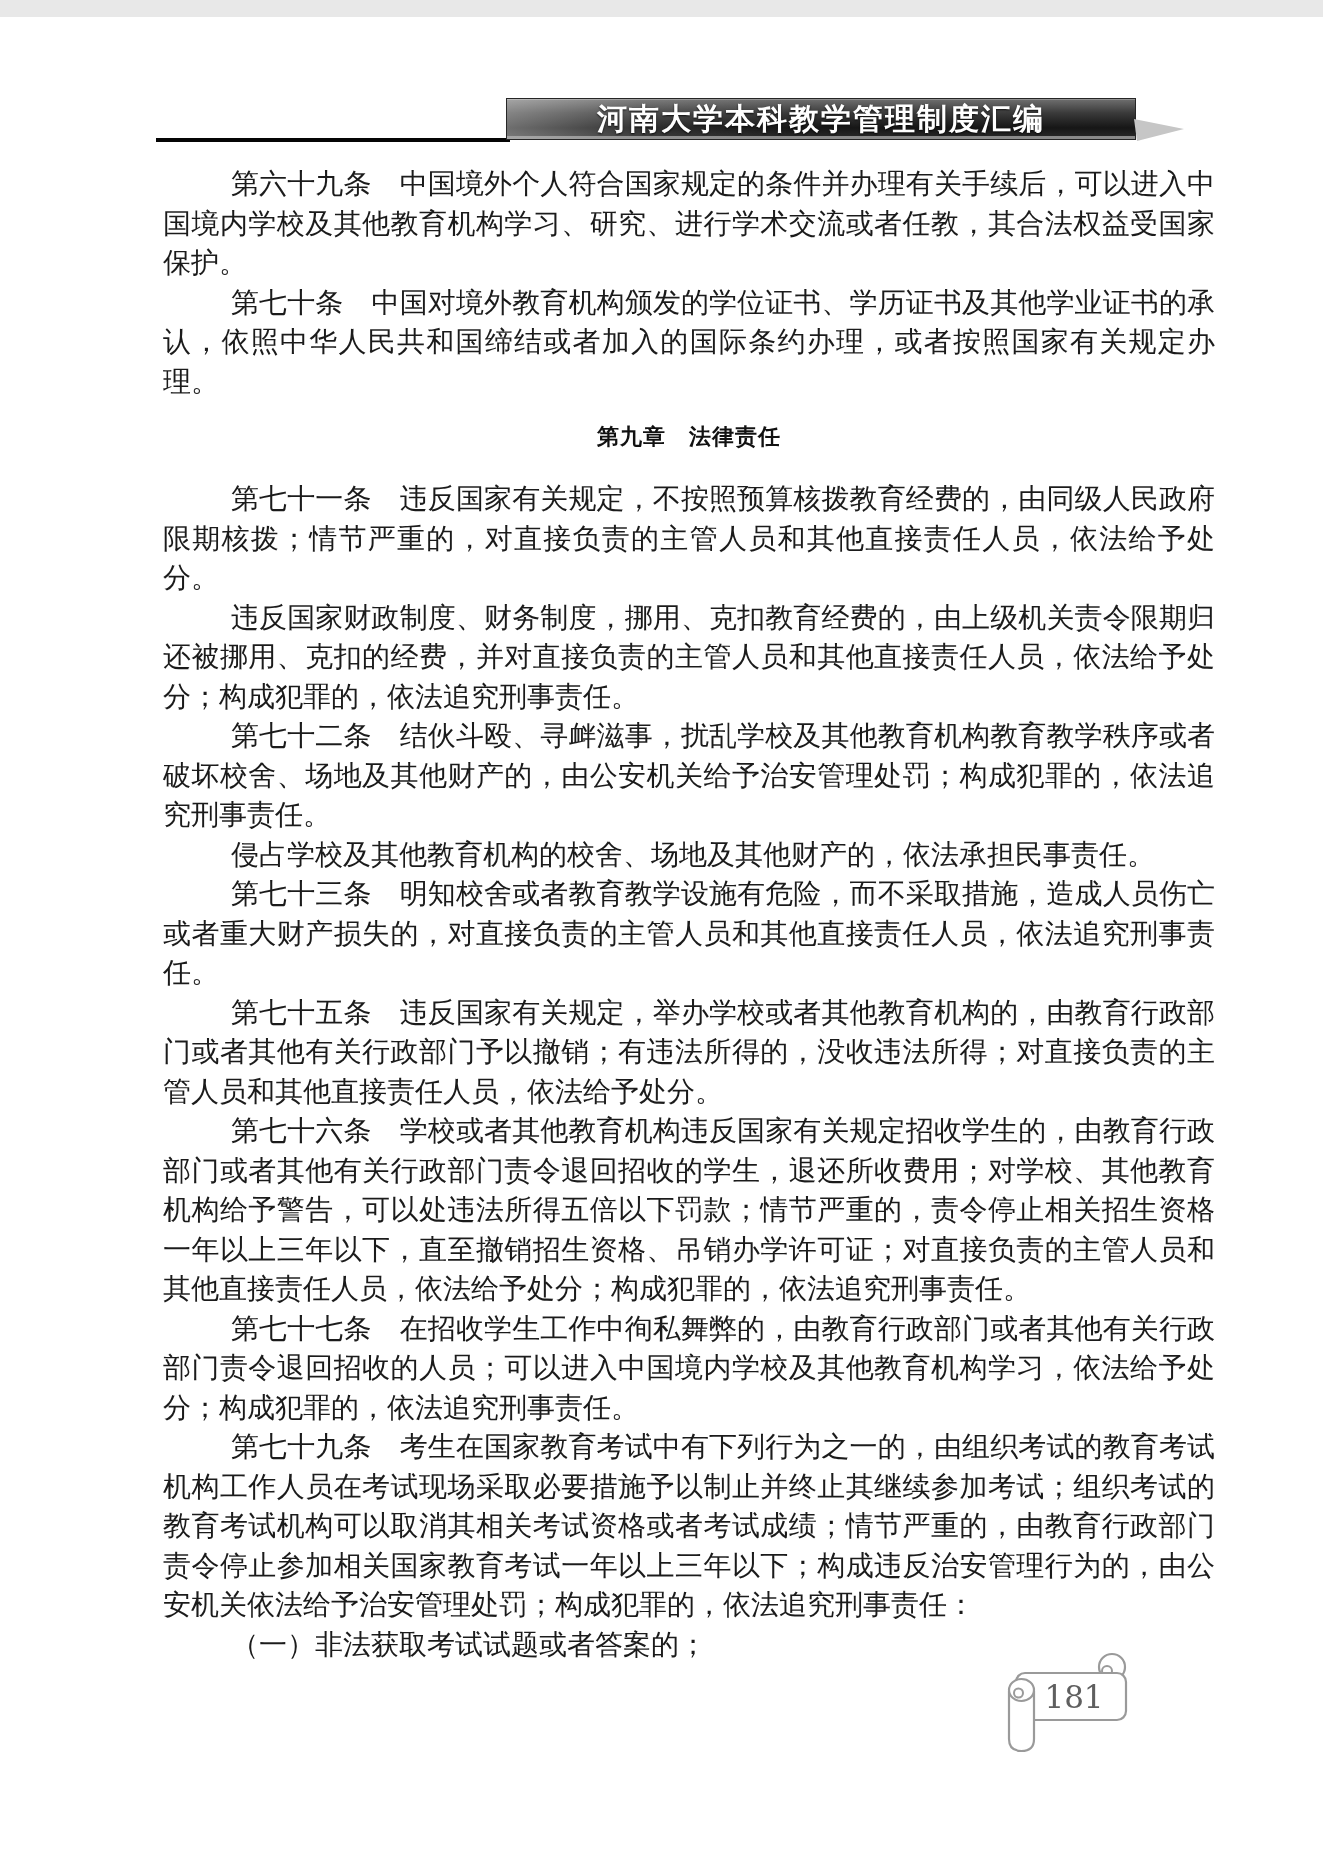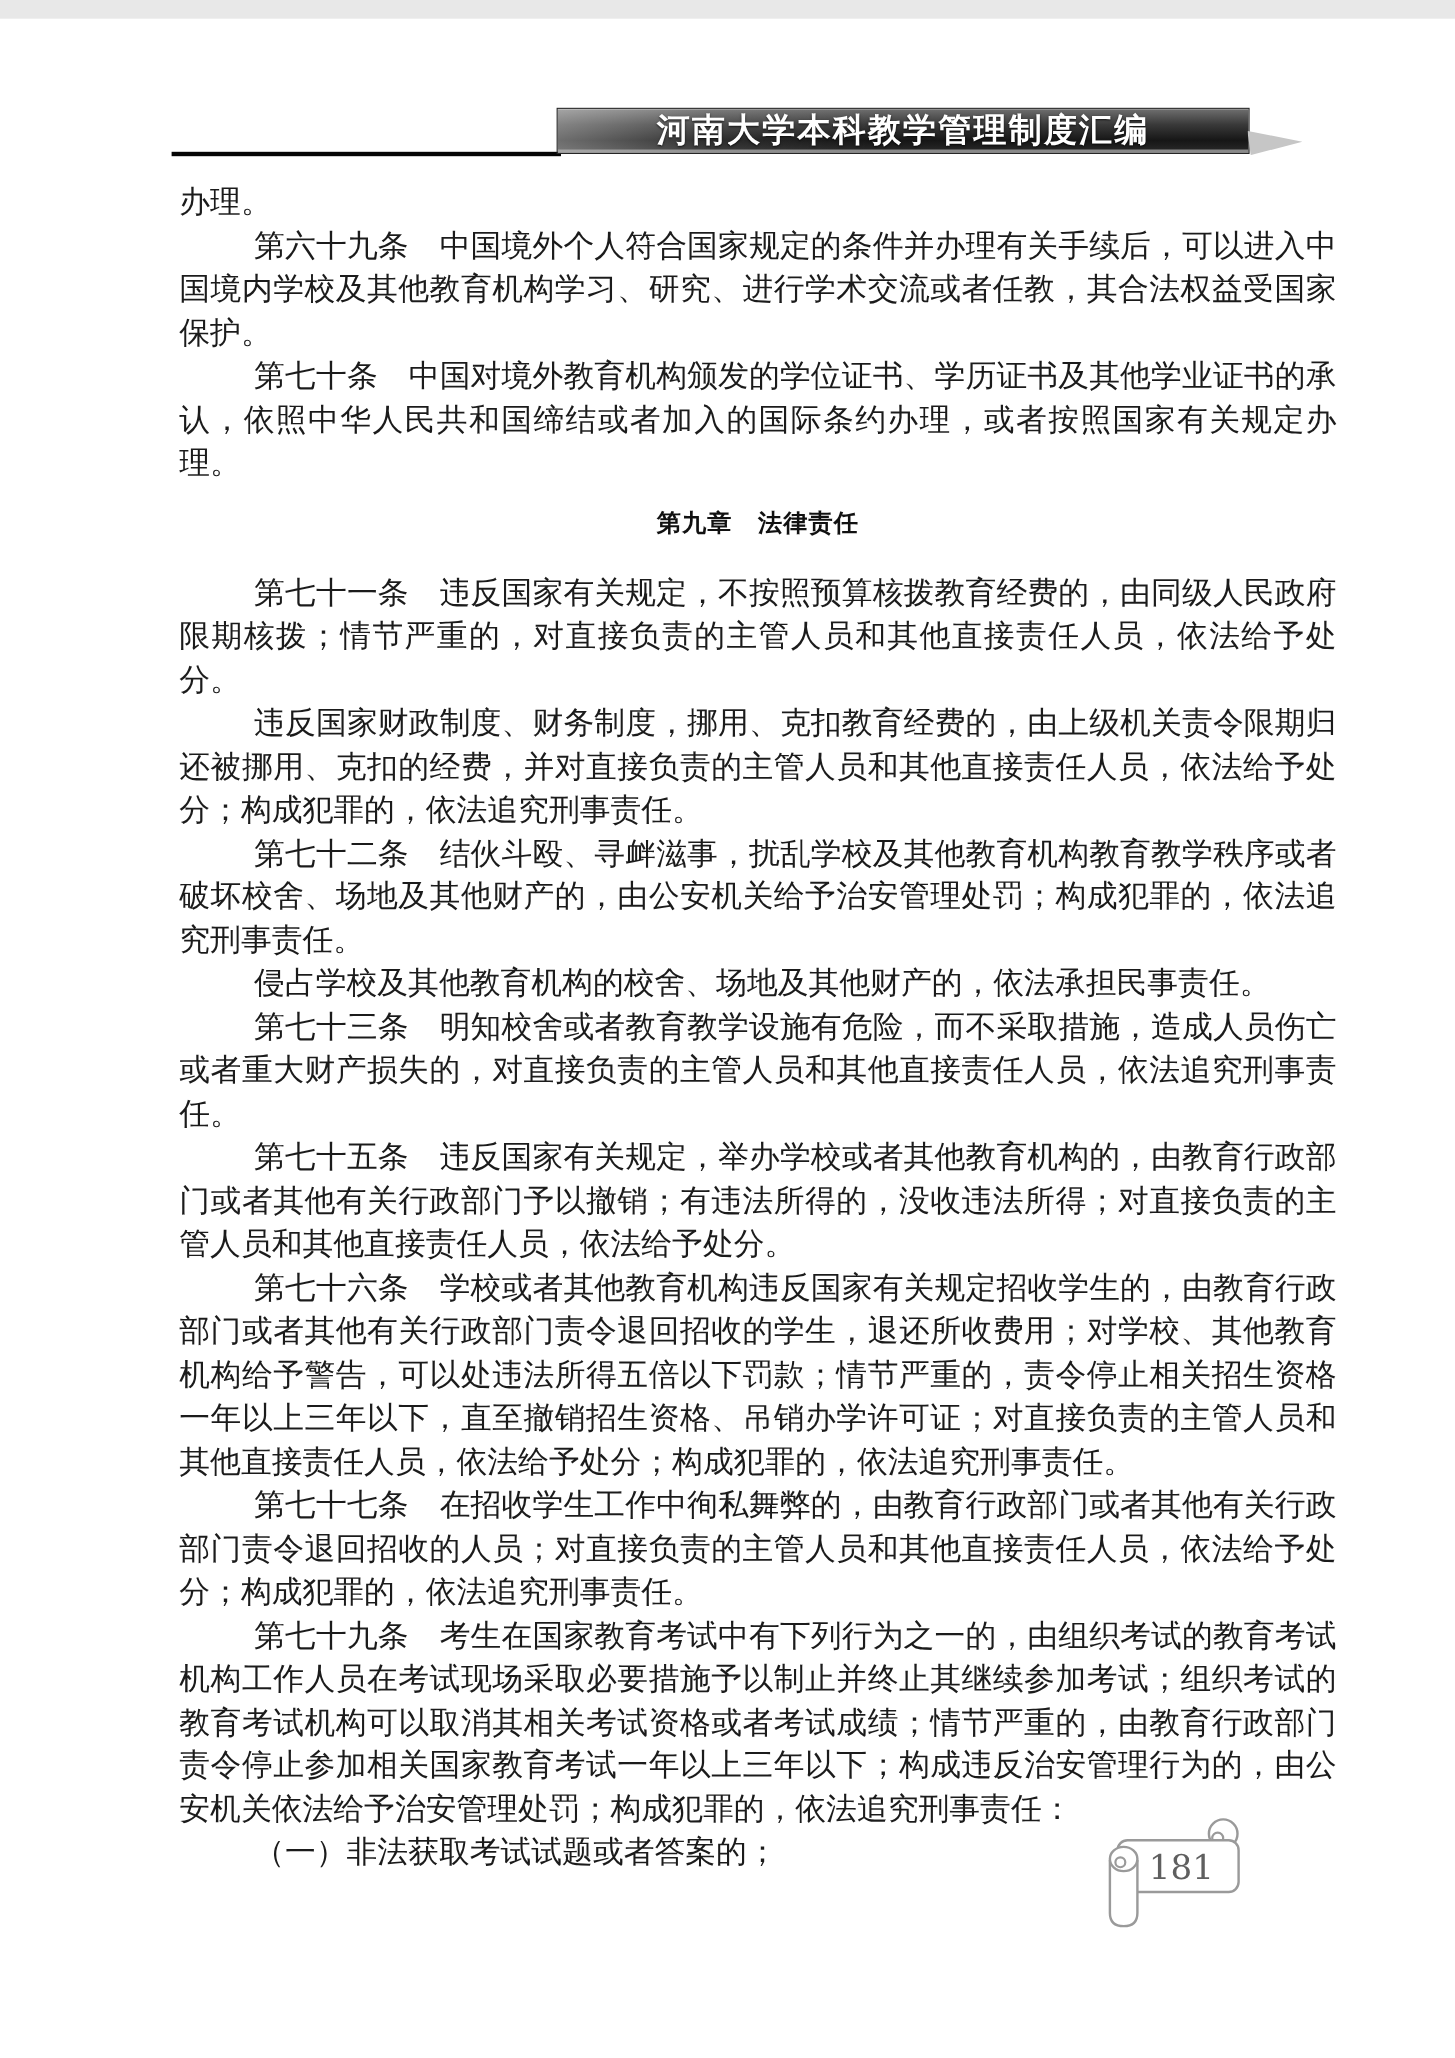--- a/index.html
+++ b/index.html
@@ -76,34 +76,33 @@
 
 <div class="page">
 
   <div class="header-rule"></div>
   <div class="header-banner">
     <span class="title">河南大学本科教学管理制度汇编</span>
   </div>
   <div class="header-banner-tail"></div>
 
   <div class="doc-body">
-    <p class="noindent">办理。</p>
     <p>第六十九条　中国境外个人符合国家规定的条件并办理有关手续后，可以进入中国境内学校及其他教育机构学习、研究、进行学术交流或者任教，其合法权益受国家保护。</p>
     <p>第七十条　中国对境外教育机构颁发的学位证书、学历证书及其他学业证书的承认，依照中华人民共和国缔结或者加入的国际条约办理，或者按照国家有关规定办理。</p>
 
     <h2 class="chapter-heading">第九章　法律责任</h2>
 
     <p>第七十一条　违反国家有关规定，不按照预算核拨教育经费的，由同级人民政府限期核拨；情节严重的，对直接负责的主管人员和其他直接责任人员，依法给予处分。</p>
     <p>违反国家财政制度、财务制度，挪用、克扣教育经费的，由上级机关责令限期归还被挪用、克扣的经费，并对直接负责的主管人员和其他直接责任人员，依法给予处分；构成犯罪的，依法追究刑事责任。</p>
     <p>第七十二条　结伙斗殴、寻衅滋事，扰乱学校及其他教育机构教育教学秩序或者破坏校舍、场地及其他财产的，由公安机关给予治安管理处罚；构成犯罪的，依法追究刑事责任。</p>
     <p>侵占学校及其他教育机构的校舍、场地及其他财产的，依法承担民事责任。</p>
     <p>第七十三条　明知校舍或者教育教学设施有危险，而不采取措施，造成人员伤亡或者重大财产损失的，对直接负责的主管人员和其他直接责任人员，依法追究刑事责任。</p>
     <p>第七十五条　违反国家有关规定，举办学校或者其他教育机构的，由教育行政部门或者其他有关行政部门予以撤销；有违法所得的，没收违法所得；对直接负责的主管人员和其他直接责任人员，依法给予处分。</p>
     <p>第七十六条　学校或者其他教育机构违反国家有关规定招收学生的，由教育行政部门或者其他有关行政部门责令退回招收的学生，退还所收费用；对学校、其他教育机构给予警告，可以处违法所得五倍以下罚款；情节严重的，责令停止相关招生资格一年以上三年以下，直至撤销招生资格、吊销办学许可证；对直接负责的主管人员和其他直接责任人员，依法给予处分；构成犯罪的，依法追究刑事责任。</p>
-    <p>第七十七条　在招收学生工作中徇私舞弊的，由教育行政部门或者其他有关行政部门责令退回招收的人员；对直接负责的主管人员和其他直接责任人员，依法给予处分；构成犯罪的，依法追究刑事责任。</p>
+    <p>第七十七条　在招收学生工作中徇私舞弊的，由教育行政部门或者其他有关行政部门责令退回招收的人员；可以进入中国境内学校及其他教育机构学习，依法给予处分；构成犯罪的，依法追究刑事责任。</p>
     <p>第七十九条　考生在国家教育考试中有下列行为之一的，由组织考试的教育考试机构工作人员在考试现场采取必要措施予以制止并终止其继续参加考试；组织考试的教育考试机构可以取消其相关考试资格或者考试成绩；情节严重的，由教育行政部门责令停止参加相关国家教育考试一年以上三年以下；构成违反治安管理行为的，由公安机关依法给予治安管理处罚；构成犯罪的，依法追究刑事责任：</p>
     <p>（一）非法获取考试试题或者答案的；</p>
 
   </div>
 
   <div class="page-scroll">
     <svg width="140" height="112" viewBox="0 0 140 112" xmlns="http://www.w3.org/2000/svg">
 
       <circle cx="112" cy="22" r="13" fill="#ffffff" stroke="#9a9a9a" stroke-width="2.2"></circle>
       <circle cx="107" cy="26" r="5" fill="#ffffff" stroke="#9a9a9a" stroke-width="2"></circle>

